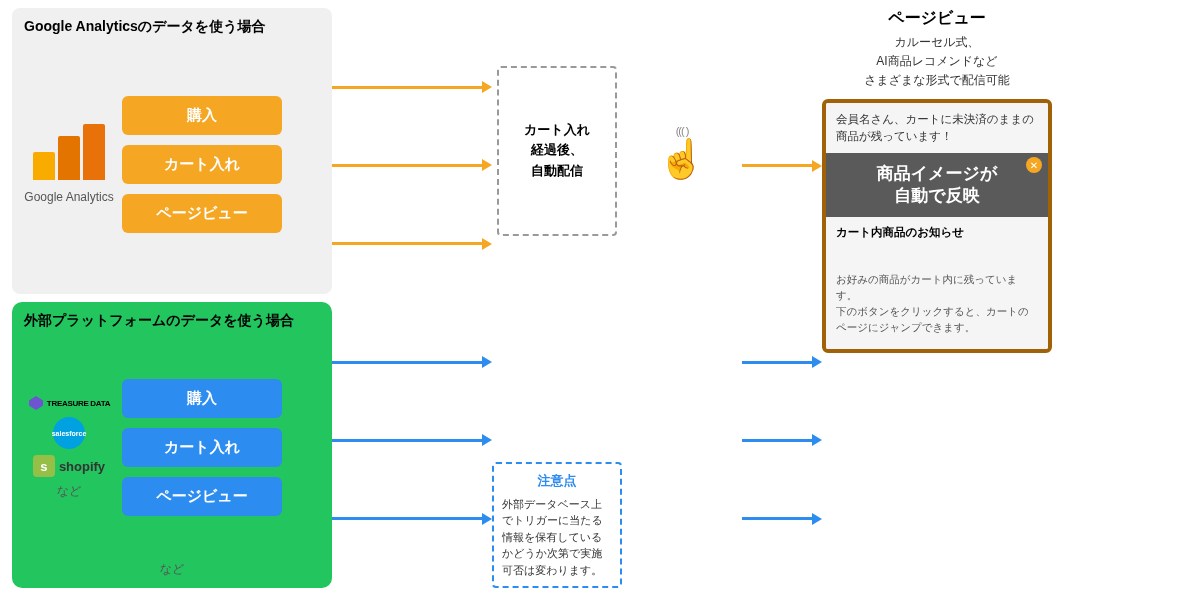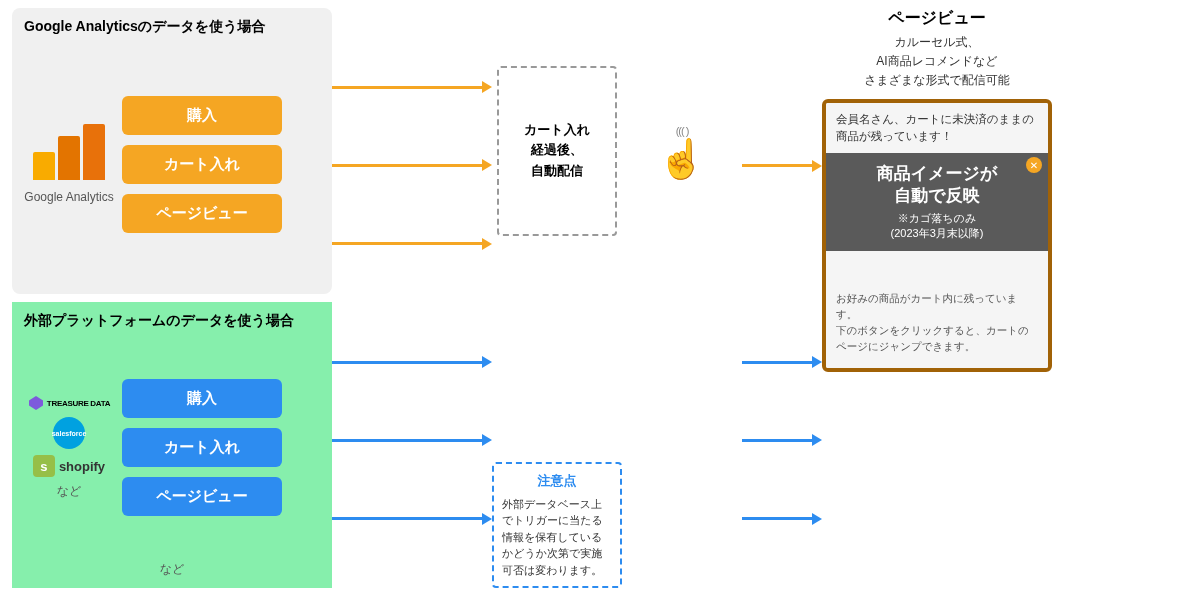--- a/index.html
+++ b/index.html
@@ -99,22 +99,22 @@
 
     .ga-panel {
       background: #f0f0f0;
       border-radius: 8px;
       padding: 10px 12px;
       flex: 1;
       display: flex;
       flex-direction: column;
     }
     .ext-panel {
-      background: #86efac;
-      border-radius: 0;
+      background: #22c55e;
+      border-radius: 10px;
       padding: 10px 12px;
       flex: 1;
       display: flex;
       flex-direction: column;
     }
 
     .panel-title {
       font-weight: bold;
       font-size: 14px;
       margin-bottom: 8px;
@@ -516,25 +516,23 @@
       <div class="right-card-sub">
         カルーセル式、<br>AI商品レコメンドなど<br>さまざまな形式で配信可能
       </div>
       <div class="msg-card">
         <div class="msg-top">会員名さん、カートに未決済のままの商品が残っています！</div>
         <div class="msg-mid">
           <div class="x-btn">✕</div>
           <div class="msg-mid-big">
             商品イメージが<br>自動で反映
           </div>
-          <div class="msg-mid-sm">
-            ※カゴ落ちのみ<br>(2023年3月末以降)
-          </div>
         </div>
         <div class="msg-bot">
+          <div class="msg-bot-h">カート内商品のお知らせ</div>
           <div class="msg-bot-p">
             お好みの商品がカート内に残っています。<br>下のボタンをクリックすると、カートのページにジャンプできます。
           </div>
         </div>
       </div>
     </div>
   </div>
 
 </div>
 

